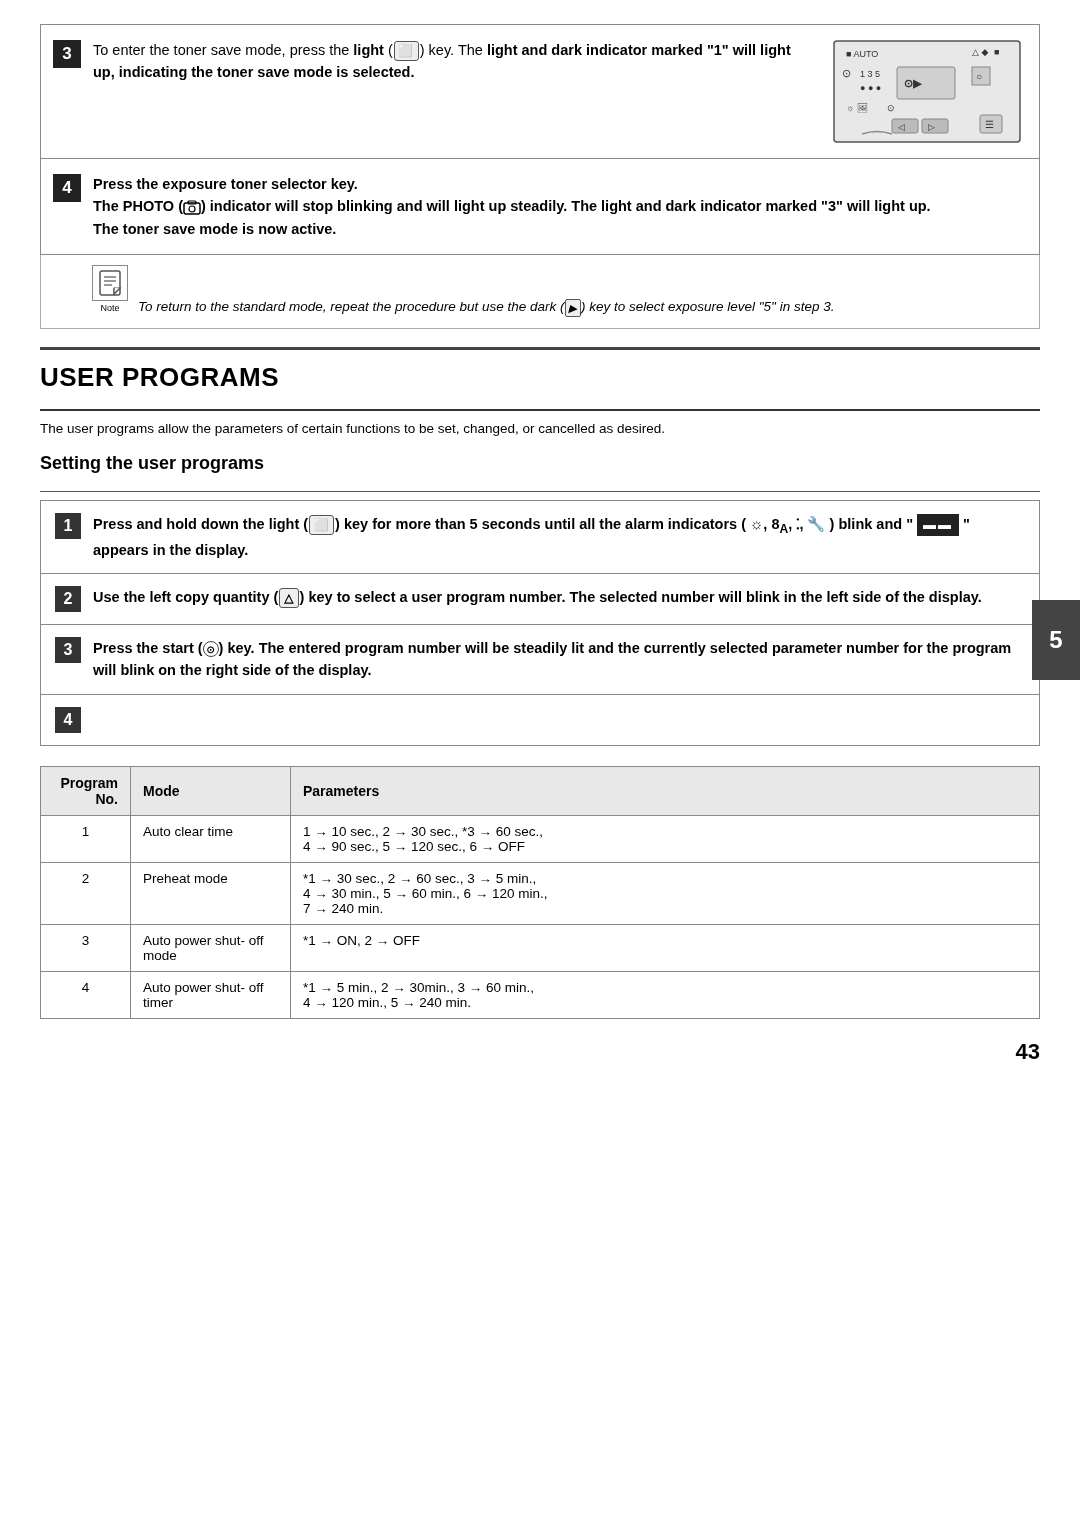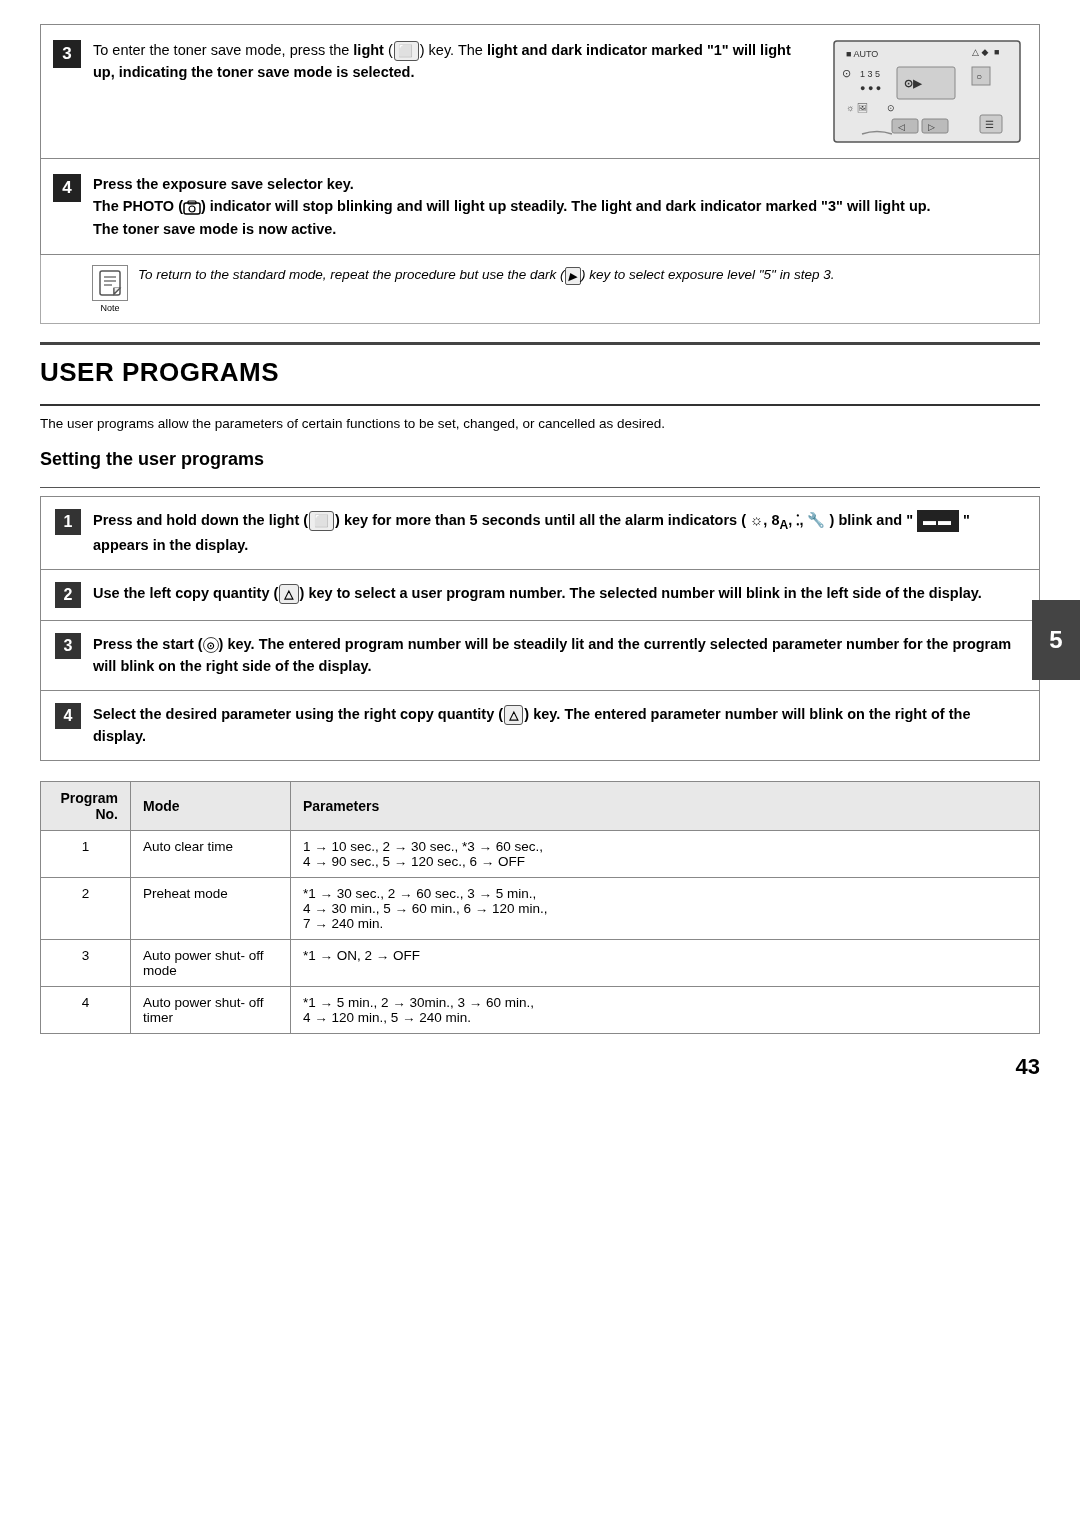--- a/index.html
+++ b/index.html
@@ -95,20 +95,21 @@
     .note-label {
       font-size: 9px;
       text-align: center;
       margin-top: 2px;
     }
 
     .note-text {
       font-style: italic;
       font-size: 13.5px;
       line-height: 1.5;
+      margin-top: 32px;
     }
 
     
     .section-divider {
       border: none;
       border-top: 3px solid #444;
       margin: 18px 0 12px 0;
     }
 
     
@@ -308,21 +309,21 @@
           <path d="M 30 95 Q 45 90 60 95" stroke="#888" stroke-width="1.5" fill="none"></path>
         </svg>
       </div>
     </div>
   </div>
 
   <div class="step-row" style="border-bottom:none;">
     <div class="step-number">4</div>
     <div class="step-content">
       <p>
-        <strong>Press the exposure save selector key.</strong><br>
+        <strong>Press the exposure toner selector key.</strong><br>
         <strong>The PHOTO (<svg style="display:inline-block;vertical-align:middle;" width="18" height="16" viewBox="0 0 18 16">
               <rect x="1" y="3" width="16" height="11" rx="2" fill="none" stroke="#000" stroke-width="1.5"></rect>
               <rect x="5" y="1" width="8" height="3" rx="1" fill="none" stroke="#000" stroke-width="1.2"></rect>
               <circle cx="9" cy="9" r="3" fill="none" stroke="#000" stroke-width="1.2"></circle>
             </svg>) indicator will stop blinking and will light up steadily. The light and dark indicator marked "3" will light up.</strong><br>
         <strong>The toner save mode is now active.</strong>
       </p>
     </div>
   </div>
 </div>
@@ -371,23 +372,20 @@
 
   <div class="step-row-alt">
     <div class="step-number-alt">3</div>
     <p class="step-text">
       <strong>Press the start (<span style="display:inline-block;border:1px solid #444;border-radius:50%;width:16px;height:16px;text-align:center;line-height:15px;font-size:10px;vertical-align:middle;">⊙</span>) key. The entered program number will be steadily lit and the currently selected parameter number for the program will blink on the right side of the display.</strong>
     </p>
   </div>
 
   <div class="step-row-alt" style="border-bottom:none;">
     <div class="step-number-alt">4</div>
-    <p class="step-text">
-      <strong>Select the desired parameter using the right copy quantity (<span class="inline-key">△</span>) key. The entered parameter number will blink on the right of the display.</strong>
-    </p>
   </div>
 </div>
 
 <table class="prog-table">
   <thead>
     <tr>
       <th class="prog-no">Program<br>No.</th>
       <th class="mode-col">Mode</th>
       <th>Parameters</th>
     </tr>

